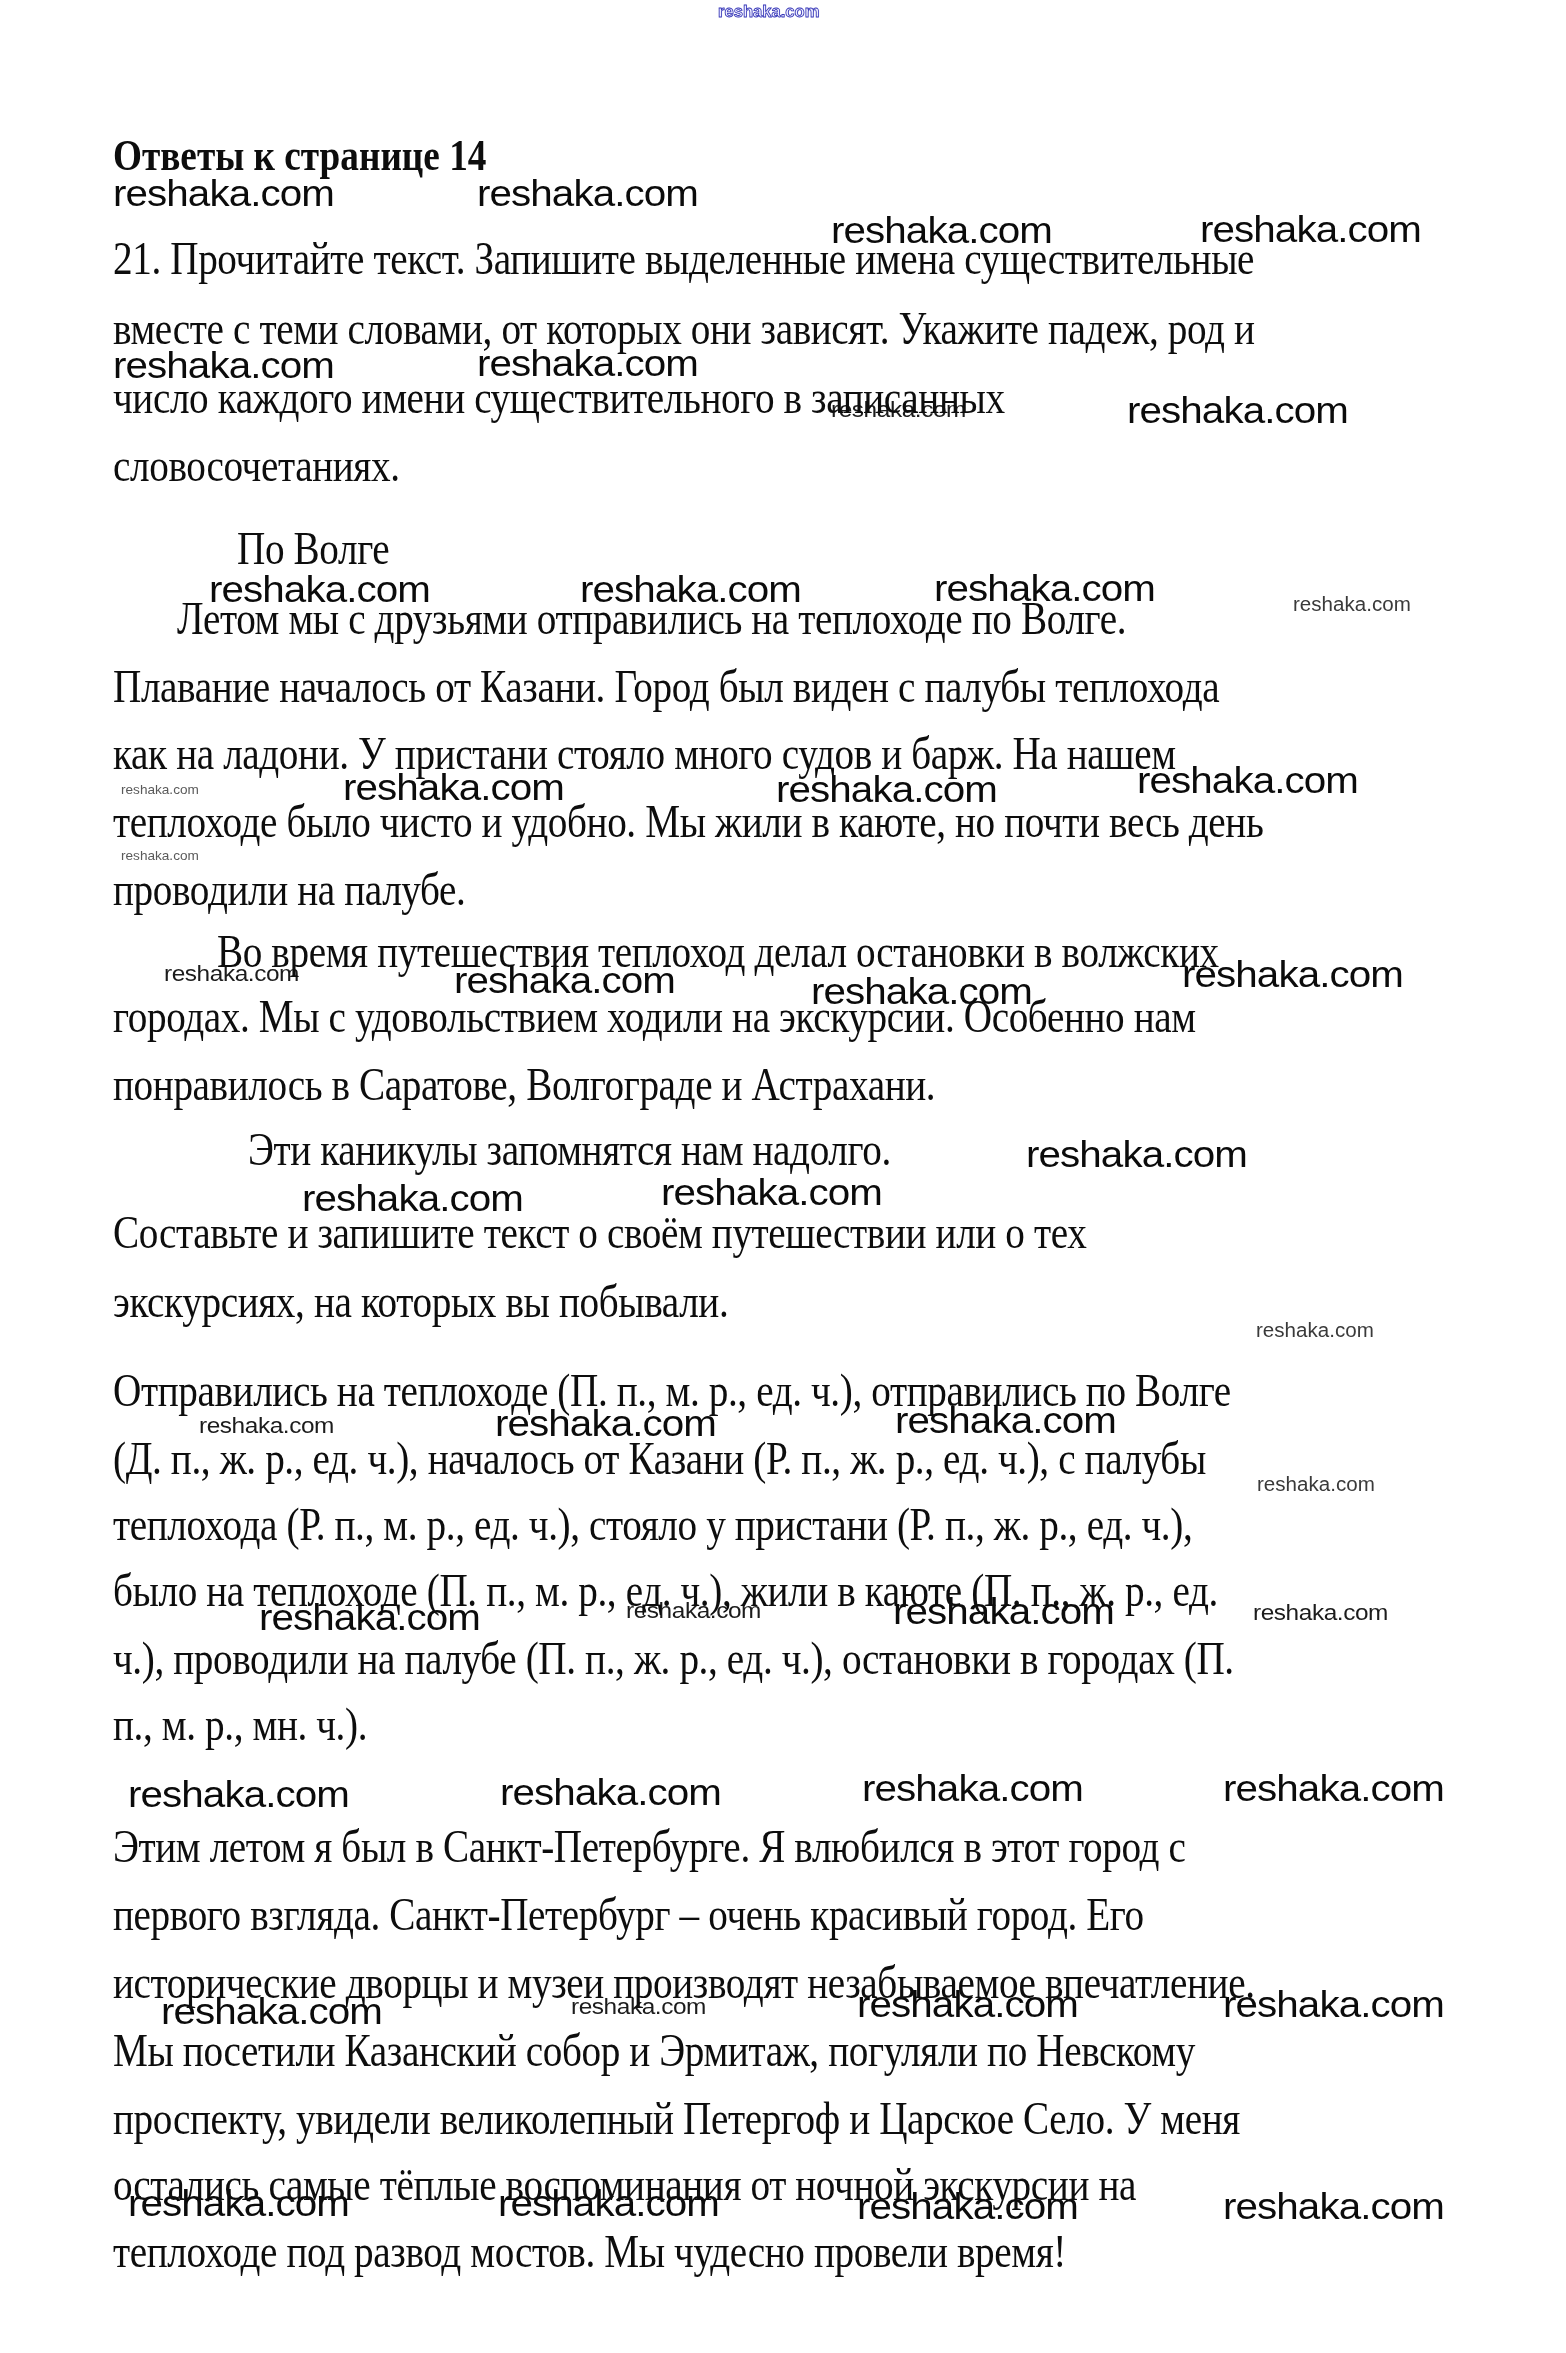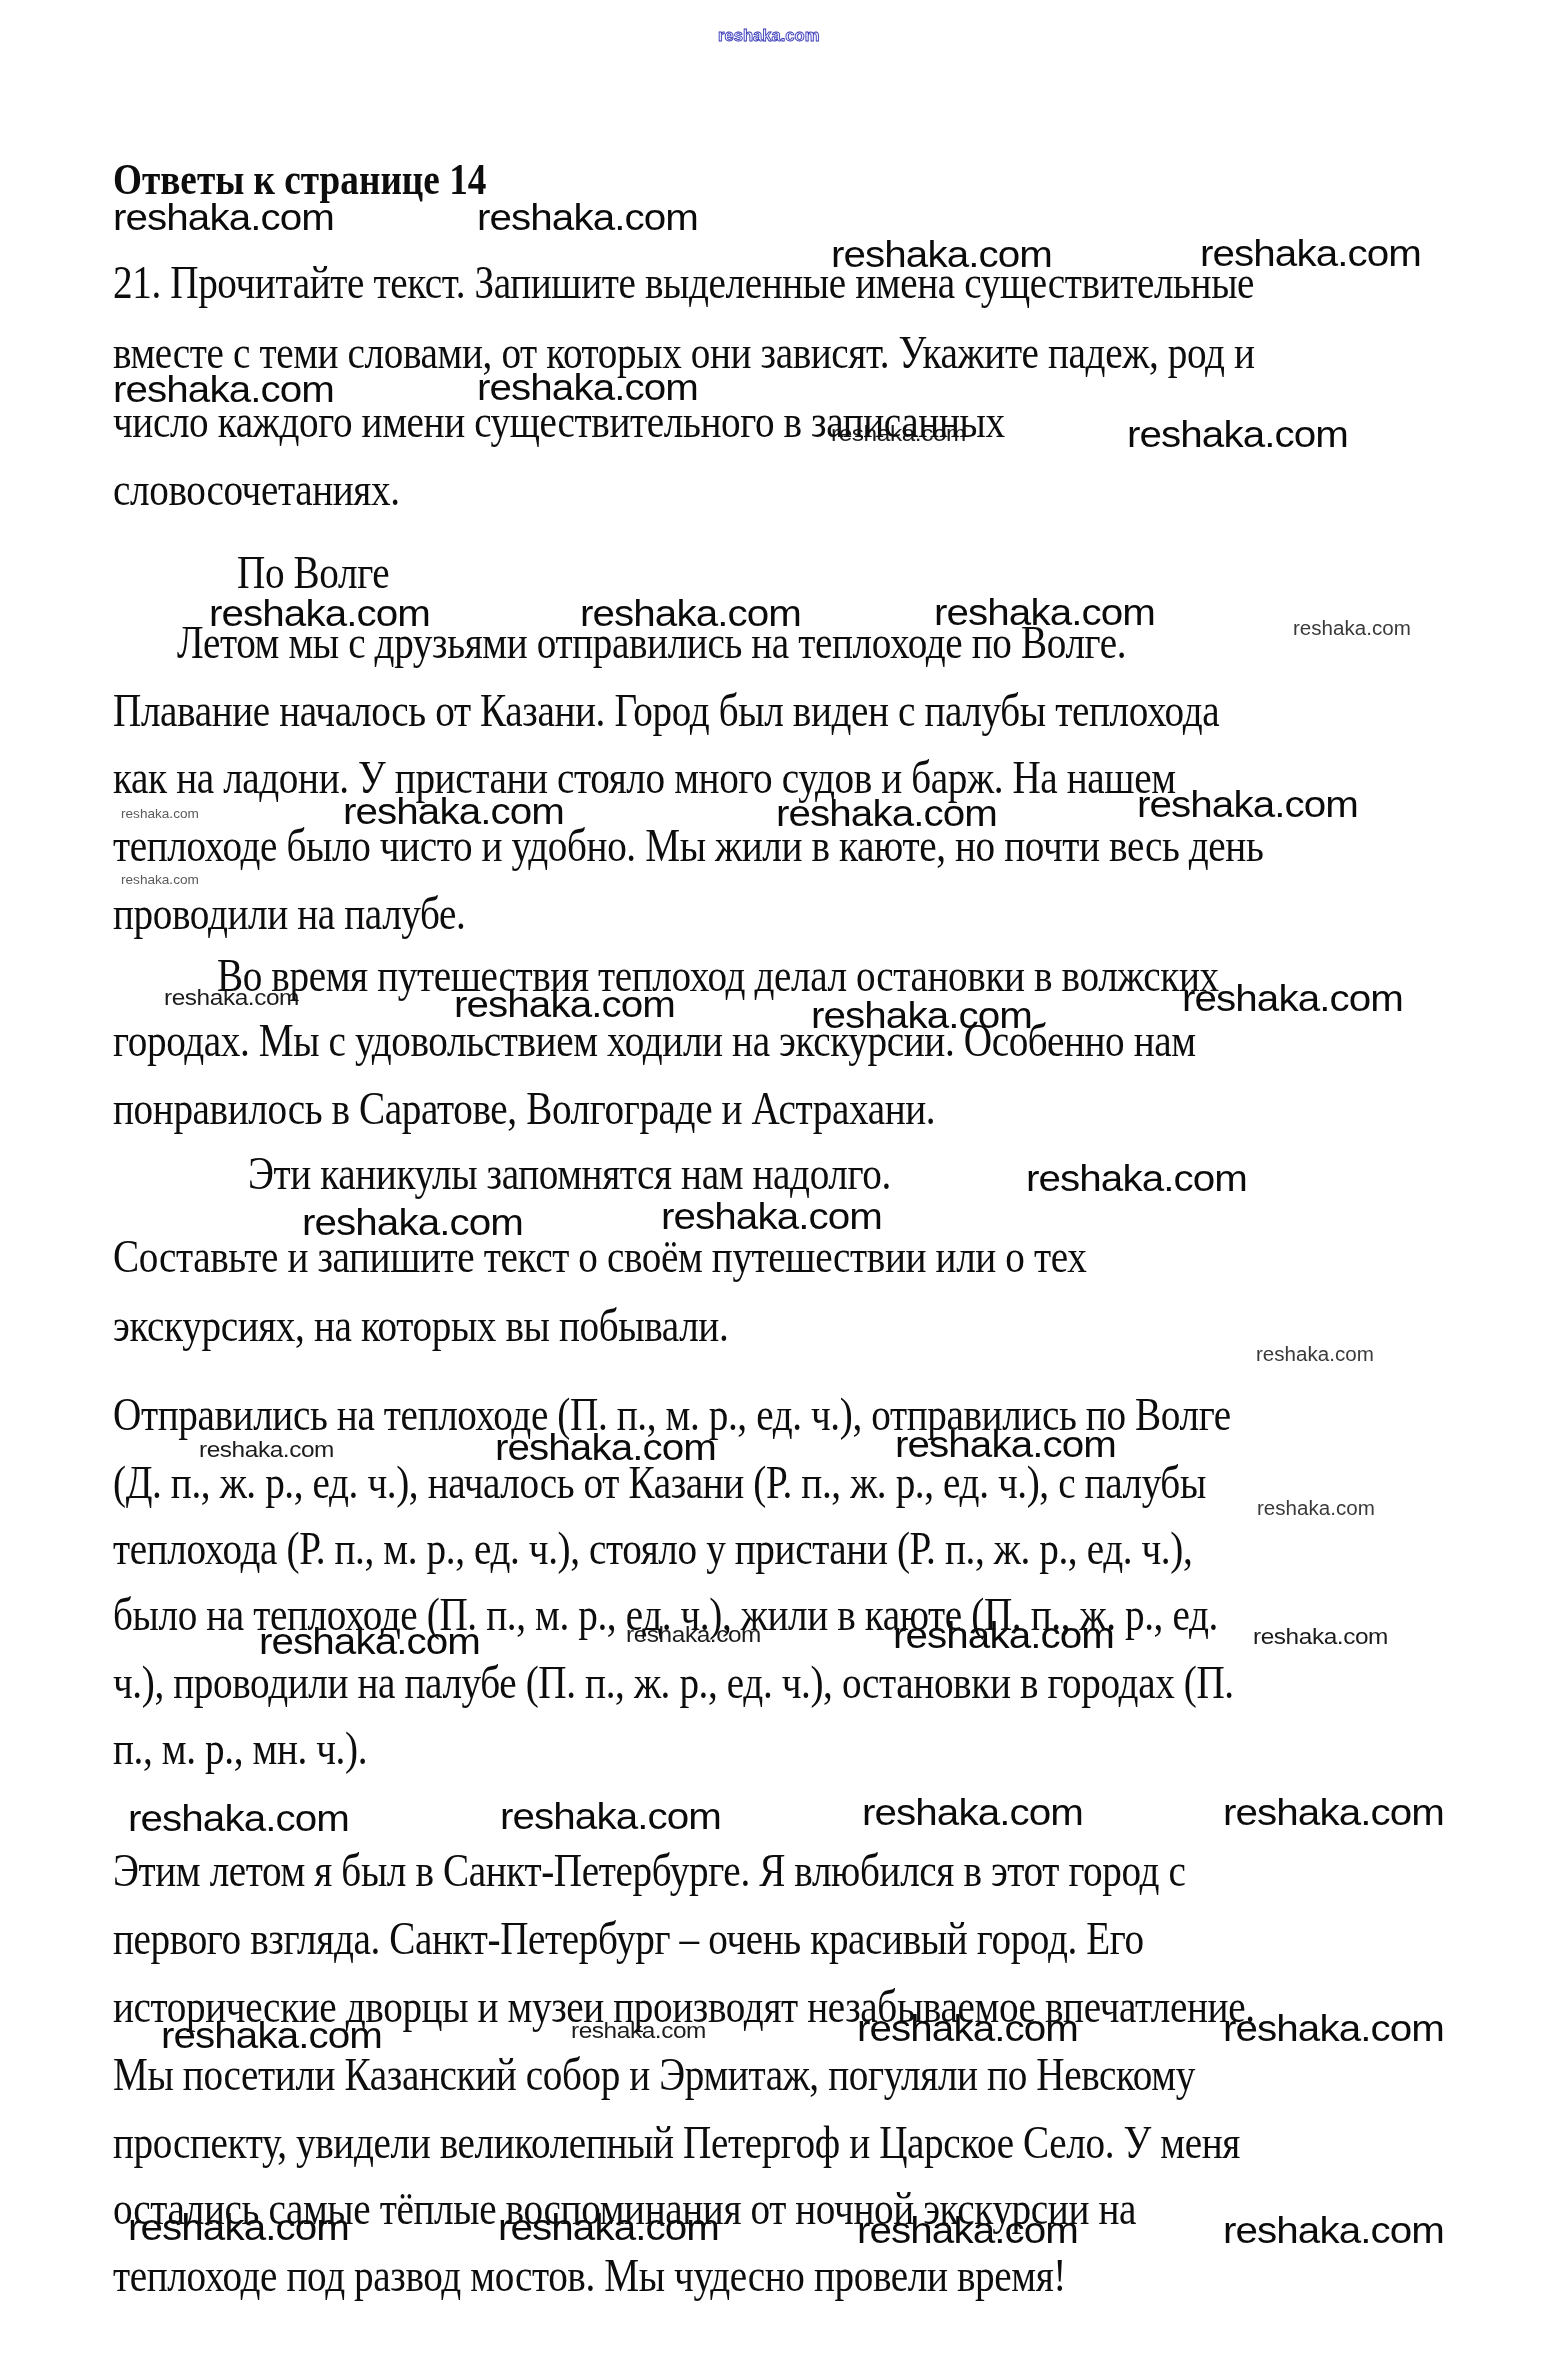--- a/index.html
+++ b/index.html
@@ -4,21 +4,21 @@
 <style>
   html,body{margin:0;padding:0;}
   body{
     width:1567px;height:2354px;
     background:#ffffff;
     position:relative;
     font-family:"Liberation Serif", serif;
     overflow:hidden;
   }
   .page{position:absolute;inset:0;}
-  .layer{position:absolute;inset:0;margin-top:24px;}
+  .layer{position:absolute;inset:0;}
   .line{
     position:absolute;
     white-space:nowrap;
     font-family:"Liberation Serif", serif;
     font-size:40px;
     color:#0d0d0d;
     letter-spacing:-0.4px;
     transform:scale(0.98,1.14);
     transform-origin:left top;
   }

